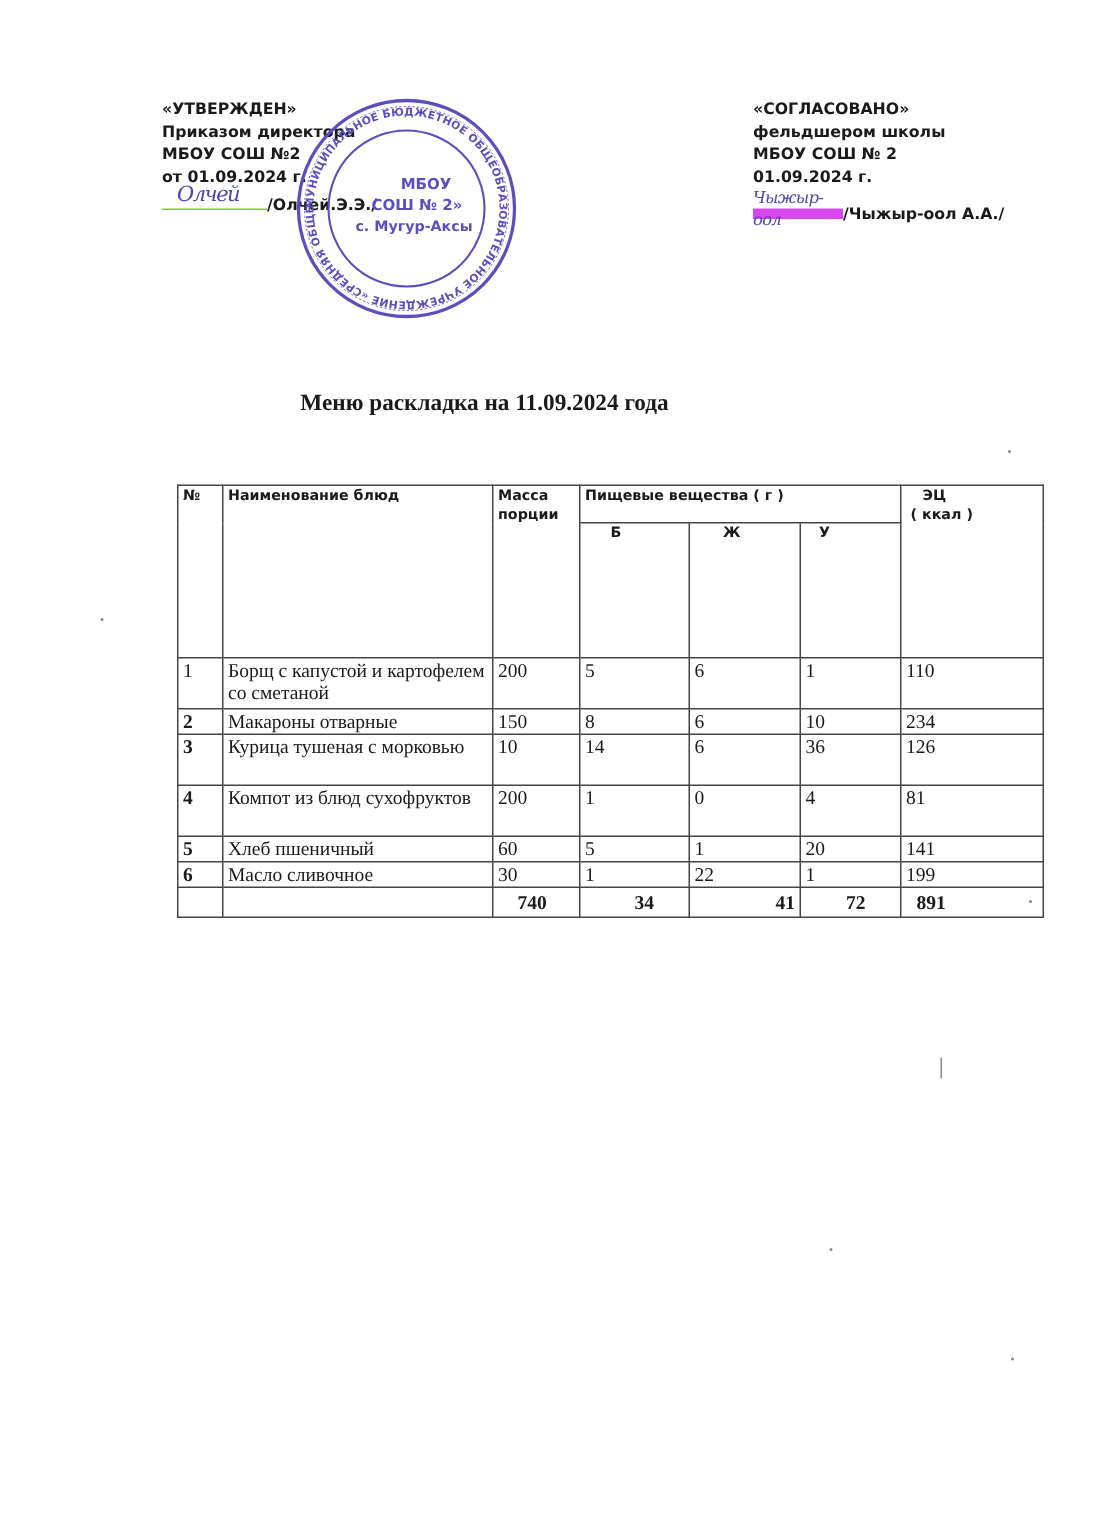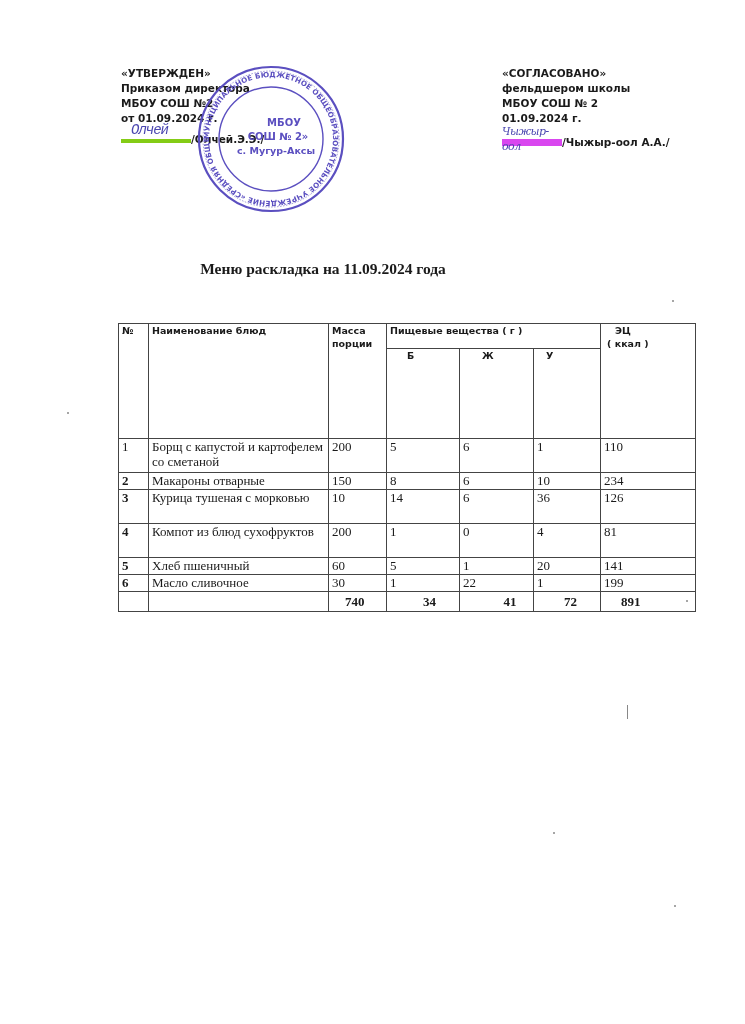--- a/index.html
+++ b/index.html
@@ -1,24 +1,24 @@
 <!DOCTYPE html>
 <html><head>
 <meta charset="utf-8">
 <style>
   html, body { margin: 0; padding: 0; }
   body {
     width: 745px; height: 1024px; background: #ffffff; position: relative; overflow: hidden;
     color: #1a1a1a;
   }
   .hdr { position: absolute; font-family: "DejaVu Sans", sans-serif; font-weight: bold; font-size: 10.5px; line-height: 15px; color: #1a1a1a; }
-  .hdr-left { left: 121px; top: 66px; }
+  .hdr-left { left: 108px; top: 66px; }
   .hdr-right { left: 502px; top: 66px; }
   .sig { font-family: "DejaVu Serif", serif; font-style: italic; color: #4a46b0; font-weight: normal; font-size: 12px; }
-  .sig-left { display: inline-block; width: 70px; border-bottom: 4px solid #84cc16; height: 13px; position: relative; font-family: Liberation Mono, monospace; }
+  .sig-left { display: inline-block; width: 70px; border-bottom: 1px solid #84cc16; height: 13px; position: relative; }
   .sig-left span { position: absolute; left: 10px; top: -3px; font-size: 14px; letter-spacing: -1px; }
   .sig-right { display: inline-block; width: 60px; height: 13px; position: relative; border-bottom: 7px solid #d946ef; }
   .sig-right span { position: absolute; left: 0; top: -2px; font-size: 11px; letter-spacing: -0.5px; }
 
   .stamp { position: absolute; left: 196px; top: 64px; width: 150px; height: 150px; }
 
   .title {
     position: absolute; left: 0; width: 646px; top: 260px; text-align: center;
     font-family: "Liberation Serif", serif; font-weight: bold; font-size: 15.5px; color: #1a1a1a;
   }
@@ -158,23 +158,23 @@
       <td class="num">1</td>
       <td class="num">22</td>
       <td class="num">1</td>
       <td class="num">199</td>
     </tr>
     <tr class="total" style="height:20px">
       <td></td>
       <td></td>
       <td style="text-align:left;padding-left:16px;vertical-align:middle;">740</td>
       <td style="text-align:left;padding-left:36px;vertical-align:middle;">34</td>
-      <td style="text-align:center;padding-left:30px;vertical-align:middle;">41</td>
+      <td style="text-align:right;padding-left:30px;vertical-align:middle;">41</td>
       <td style="text-align:left;padding-left:30px;vertical-align:middle;">72</td>
-      <td style="text-align:left;padding-left:20px;vertical-align:middle;">891</td>
+      <td style="text-align:left;padding-left:10px;vertical-align:middle;">891</td>
     </tr>
   </tbody>
 </table>
 
 <div class="dot" style="left:672px;top:300px;width:2px;height:2px;"></div>
 <div class="dot" style="left:686px;top:600px;width:2px;height:2px;"></div>
 <div class="dot" style="left:627px;top:705px;width:1px;height:14px;border-radius:0;"></div>
 <div class="dot" style="left:553px;top:832px;width:2px;height:2px;"></div>
 <div class="dot" style="left:674px;top:905px;width:2px;height:2px;"></div>
 <div class="dot" style="left:67px;top:412px;width:2px;height:2px;"></div>

